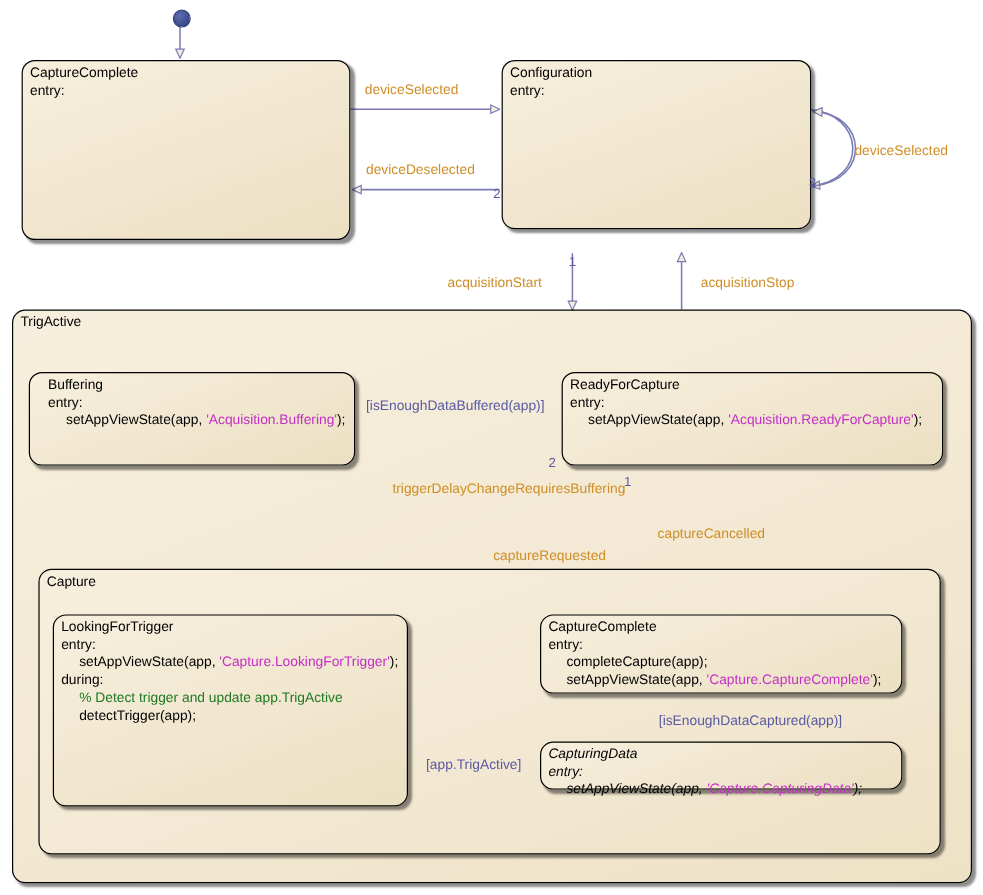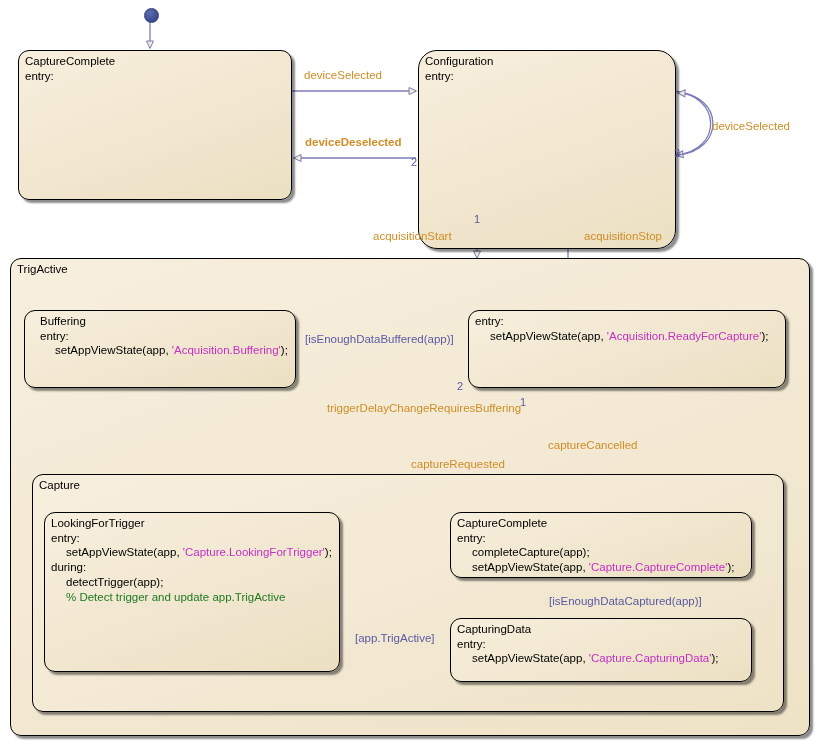--- a/index.html
+++ b/index.html
@@ -84,68 +84,69 @@
 
   <div class="dot" style="left:144px;top:8px;"></div>
   <div class="dot" style="left:120px;top:272px;"></div>
   <div class="dot" style="left:90px;top:479px;"></div>
 
   <div class="state" style="left:18px;top:50px;width:274px;height:150px;">
     <span class="sname">CaptureComplete</span>
     <span class="srow">entry:</span>
   </div>
 
-  <div class="state" style="left:418px;top:50px;width:258px;height:199px;border-radius:19px;">
+  <div class="state" style="left:418px;top:50px;width:258px;height:141px;">
     <span class="sname">Configuration</span>
     <span class="srow">entry:</span>
   </div>
 
   <div class="superstate" style="left:10px;top:258px;width:800px;height:478px;">
     <span class="sname">TrigActive</span>
   </div>
 
   <div class="state" style="left:24px;top:310px;width:272px;height:78px;padding-left:15px;">
     <span class="sname">Buffering</span>
     <span class="srow">entry:</span>
     <span class="srow ind1"><span>setAppViewState(app, </span><span class="lit">'Acquisition.Buffering'</span><span>);</span></span>
   </div>
 
   <div class="state" style="left:468px;top:310px;width:318px;height:78px;">
+    <span class="sname">ReadyForCapture</span>
     <span class="srow">entry:</span>
     <span class="srow ind1"><span>setAppViewState(app, </span><span class="lit">'Acquisition.ReadyForCapture'</span><span>);</span></span>
   </div>
 
   <div class="superstate" style="left:32px;top:474px;width:752px;height:238px;">
     <span class="sname">Capture</span>
   </div>
 
   <div class="state" style="left:44px;top:512px;width:296px;height:160px;">
     <span class="sname">LookingForTrigger</span>
     <span class="srow">entry:</span>
     <span class="srow ind1"><span>setAppViewState(app, </span><span class="lit">'Capture.LookingForTrigger'</span><span>);</span></span>
     <span class="srow">during:</span>
+    <span class="srow ind1 cmt">% Detect trigger and update app.TrigActive</span>
     <span class="srow ind1"><span>detectTrigger(app);</span></span>
-    <span class="srow ind1 cmt">% Detect trigger and update app.TrigActive</span>
   </div>
 
   <div class="state" style="left:450px;top:512px;width:302px;height:66px;">
     <span class="sname">CaptureComplete</span>
     <span class="srow">entry:</span>
     <span class="srow ind1"><span>completeCapture(app);</span></span>
     <span class="srow ind1"><span>setAppViewState(app, </span><span class="lit">'Capture.CaptureComplete'</span><span>);</span></span>
   </div>
 
-  <div class="state" style="left:450px;top:618px;width:302px;height:64px;">
+  <div class="state" style="left:450px;top:618px;width:302px;height:40px;font-style:italic;">
     <span class="sname">CapturingData</span>
     <span class="srow">entry:</span>
     <span class="srow ind1"><span>setAppViewState(app, </span><span class="lit">'Capture.CapturingData'</span><span>);</span></span>
   </div>
 
   <span class="lbl ev" style="left:304px;top:70px;">deviceSelected</span>
-  <span class="lbl ev" style="left:305px;top:137px;font-weight:bold;">deviceDeselected</span>
+  <span class="lbl ev" style="left:305px;top:137px;">deviceDeselected</span>
   <span class="lbl num" style="left:411px;top:157px;">2</span>
 
   <span class="lbl ev" style="left:712px;top:121px;">deviceSelected</span>
   <span class="lbl num" style="left:674px;top:148px;">3</span>
 
   <span class="lbl ev" style="left:373px;top:231px;">acquisitionStart</span>
   <span class="lbl num" style="left:474px;top:214px;">1</span>
   <span class="lbl ev" style="left:584px;top:231px;">acquisitionStop</span>
 
   <span class="lbl cond" style="left:305px;top:334px;">[isEnoughDataBuffered(app)]</span>

